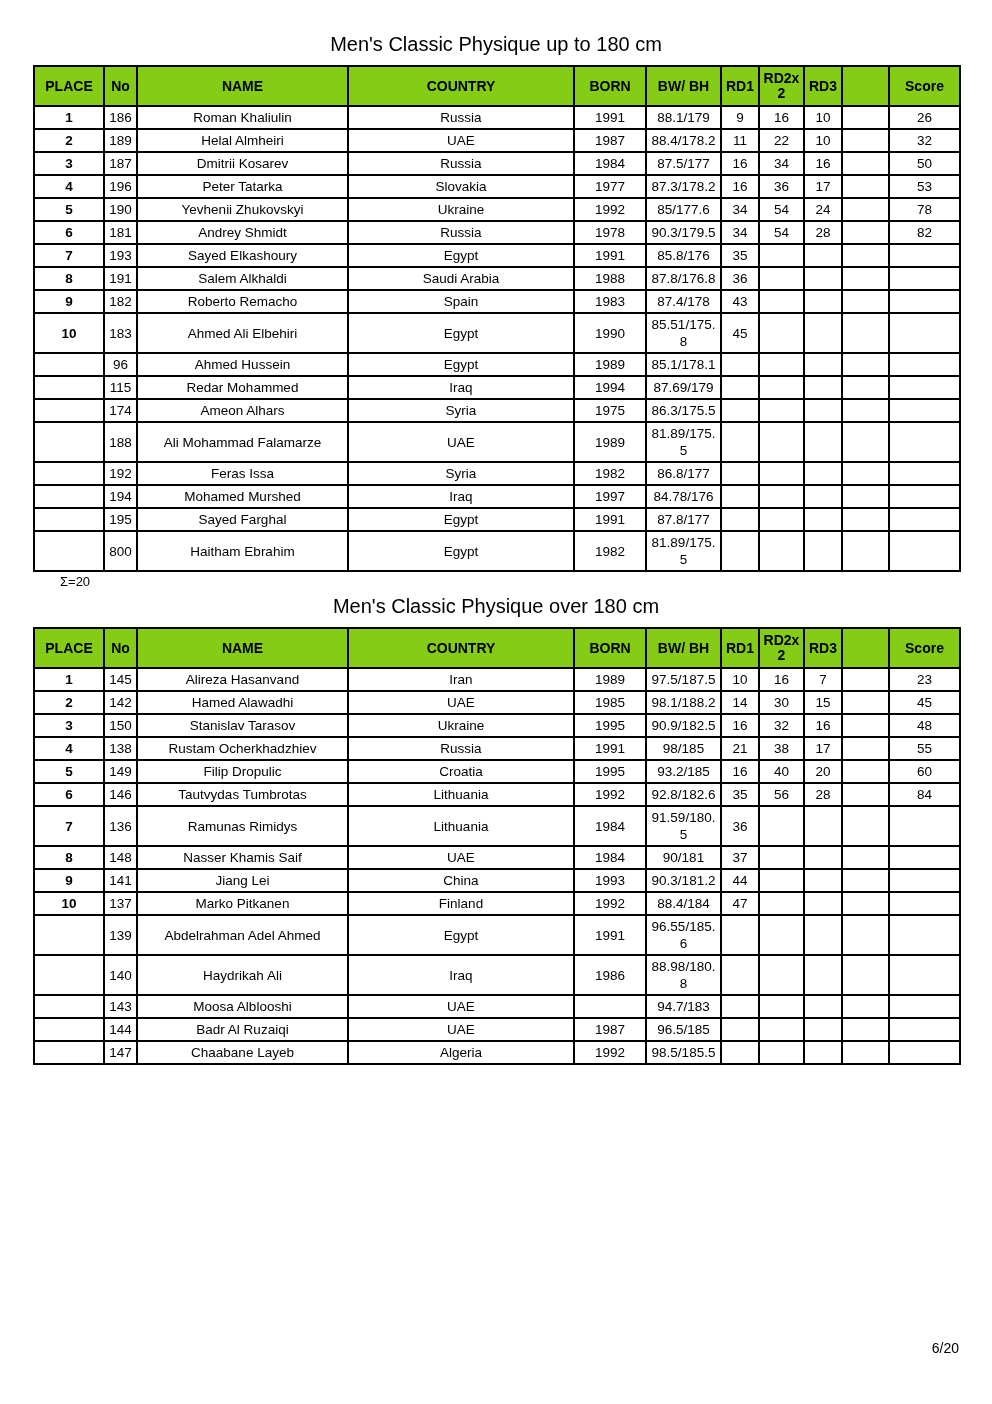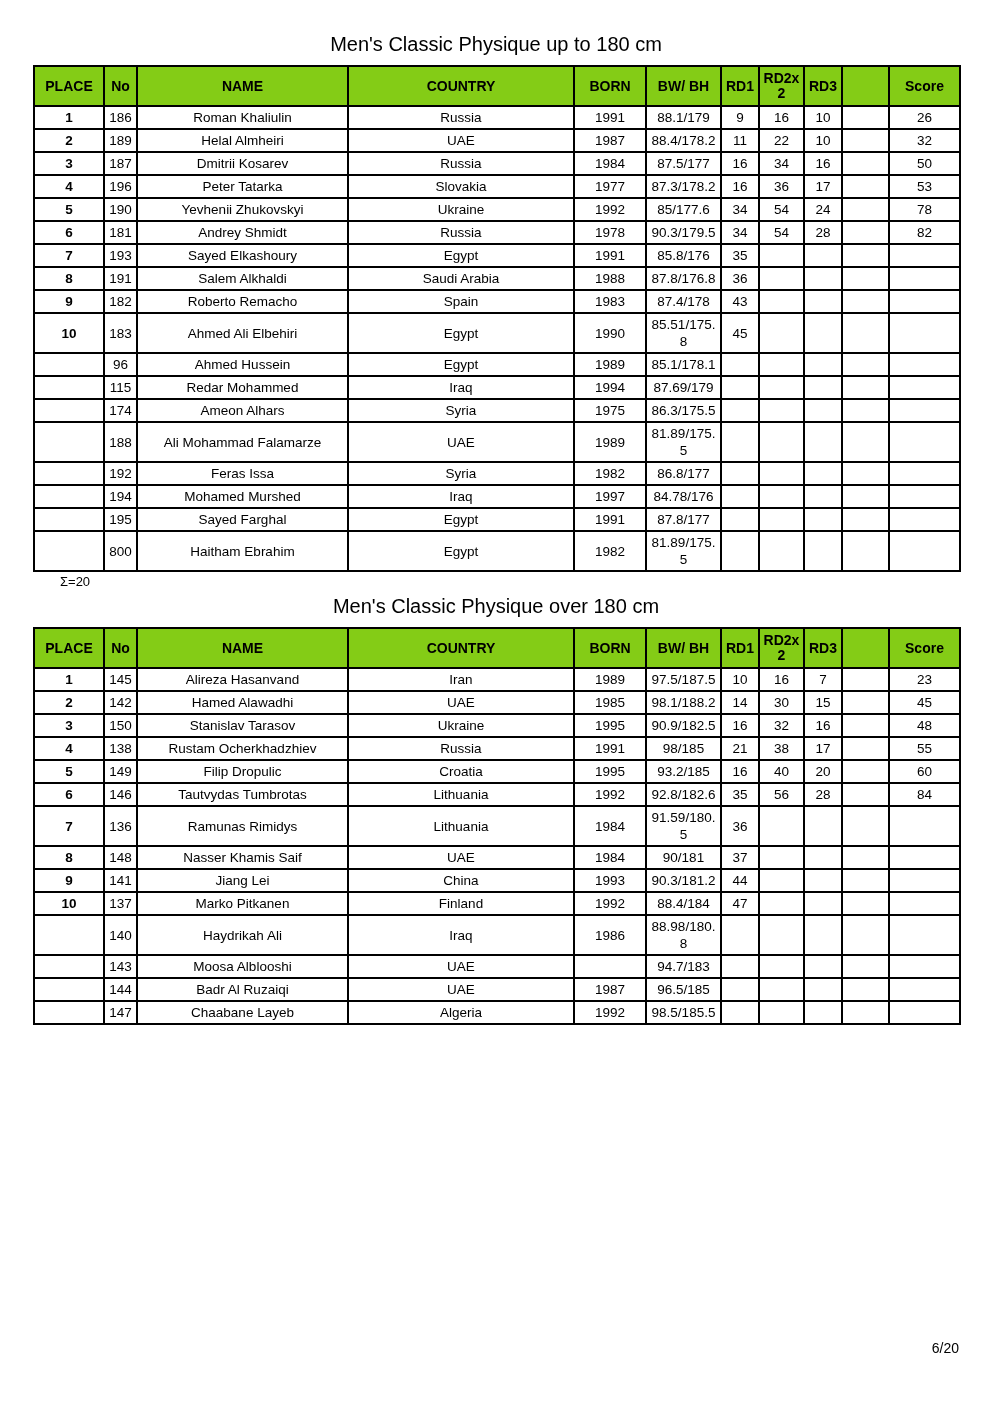--- a/index.html
+++ b/index.html
@@ -515,20 +515,33 @@
           <td class="col-born">1992</td>
           <td class="col-bwbh">88.4/184</td>
           <td class="col-rd1">47</td>
           <td class="col-rd2"></td>
           <td class="col-rd3"></td>
           <td class="col-blank"></td>
           <td class="col-score"></td>
         </tr>
         <tr>
           <td class="col-place"></td>
+          <td class="col-no">139</td>
+          <td class="col-name">Abdelrahman Adel Ahmed</td>
+          <td class="col-country">Egypt</td>
+          <td class="col-born">1991</td>
+          <td class="col-bwbh">96.55/185.6</td>
+          <td class="col-rd1"></td>
+          <td class="col-rd2"></td>
+          <td class="col-rd3"></td>
+          <td class="col-blank"></td>
+          <td class="col-score"></td>
+        </tr>
+        <tr>
+          <td class="col-place"></td>
           <td class="col-no">140</td>
           <td class="col-name">Haydrikah Ali</td>
           <td class="col-country">Iraq</td>
           <td class="col-born">1986</td>
           <td class="col-bwbh">88.98/180.8</td>
           <td class="col-rd1"></td>
           <td class="col-rd2"></td>
           <td class="col-rd3"></td>
           <td class="col-blank"></td>
           <td class="col-score"></td>

